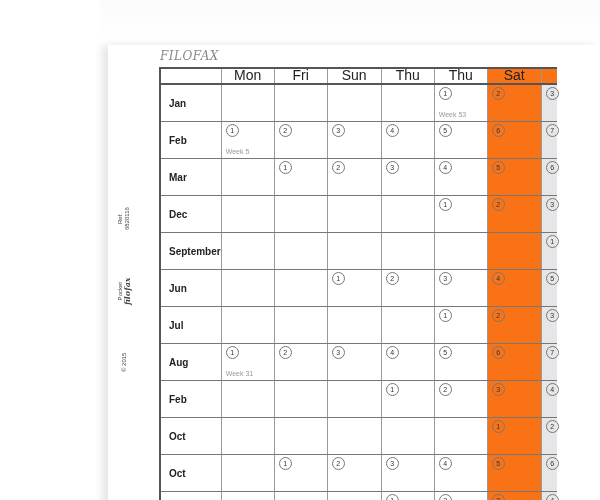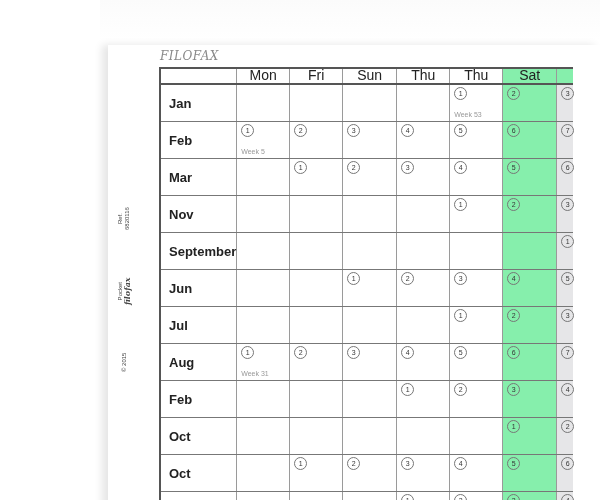--- a/index.html
+++ b/index.html
@@ -9,22 +9,22 @@
   .logo { position:absolute; left:160px; top:49px; font-family:"DejaVu Serif", serif; font-style:italic; font-size:12px; color:#8a8a8a; letter-spacing:0.5px; }
   .side { position:absolute; transform:rotate(-90deg); transform-origin:left top; font-size:6px; color:#444; white-space:nowrap; }
   .side-ref { left:117px; top:230px; text-align:center; line-height:7px; }
   .side-pocket { left:117px; top:305px; text-align:center; line-height:7px; }
   .side-pocket .brand { font-family:"DejaVu Serif", serif; font-style:italic; font-weight:bold; font-size:8px; }
   .side-copy { left:121px; top:372px; }
   table { position:absolute; left:159px; top:67px; border-collapse:collapse; table-layout:fixed; }
   td, th { border-left:1px solid #9a9a9a; border-right:1px solid #9a9a9a; padding:0; vertical-align:top; position:relative; }
   th { height:14px; font-weight:normal; font-size:14px; color:#222; text-align:center; border-top:2px solid #555; border-bottom:2px solid #555; line-height:13px; }
   td { height:36px; border-bottom:1.5px solid #777; }
-  td.month { font-weight:bold; font-size:13px; color:#222; vertical-align:middle; padding-left:8px; }
-  .sat { background:#86efac; }
+  td.month { font-weight:bold; font-size:10px; color:#222; vertical-align:middle; padding-left:8px; }
+  .sat { background:#f97316; }
   .sun { background:#e6e6e8; }
   .num { position:absolute; left:4px; top:2px; width:11px; height:11px; border:1px solid #777; border-radius:50%; font-size:7px; line-height:11px; text-align:center; color:#333; }
   .week { position:absolute; left:4px; bottom:3px; font-size:7px; color:#999; }
   table tr:first-child th:first-child { border-left:2px solid #555; }
   td.month { border-left:2px solid #555; }
 </style>
 </head>
 <body>
 
 <div class="faint-top"></div>
@@ -124,21 +124,21 @@
           <span class="num">4</span>
         </td>
         <td class="sat">
           <span class="num">5</span>
         </td>
         <td class="sun" style="border-right: none;">
           <span class="num">6</span>
         </td>
       </tr>
       <tr>
-        <td class="month">Nov</td>
+        <td class="month">Dec</td>
         <td></td>
         <td></td>
         <td></td>
         <td></td>
         <td>
           <span class="num">1</span>
         </td>
         <td class="sat">
           <span class="num">2</span>
         </td>

